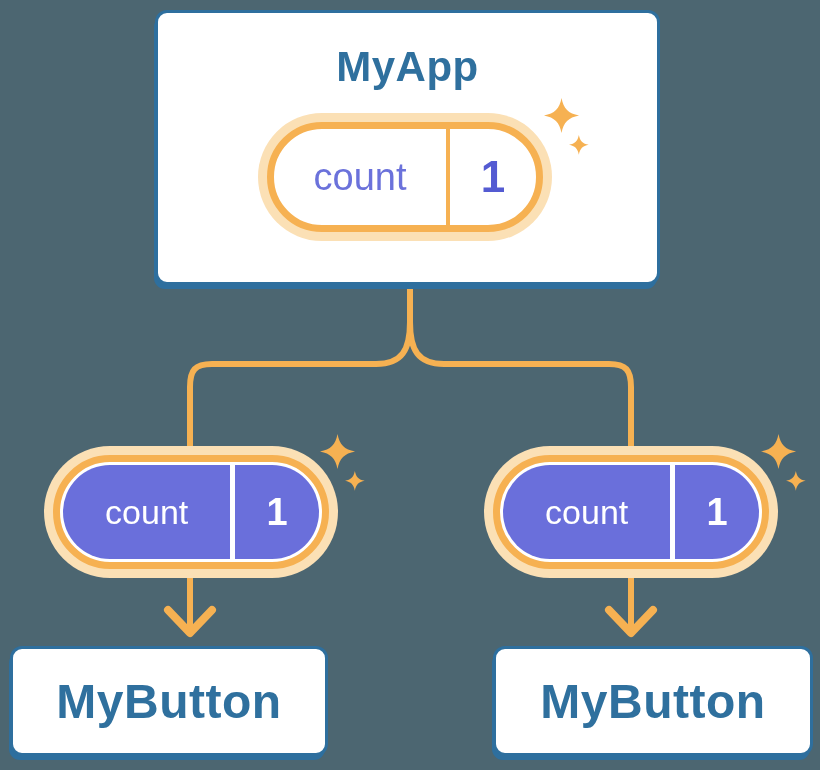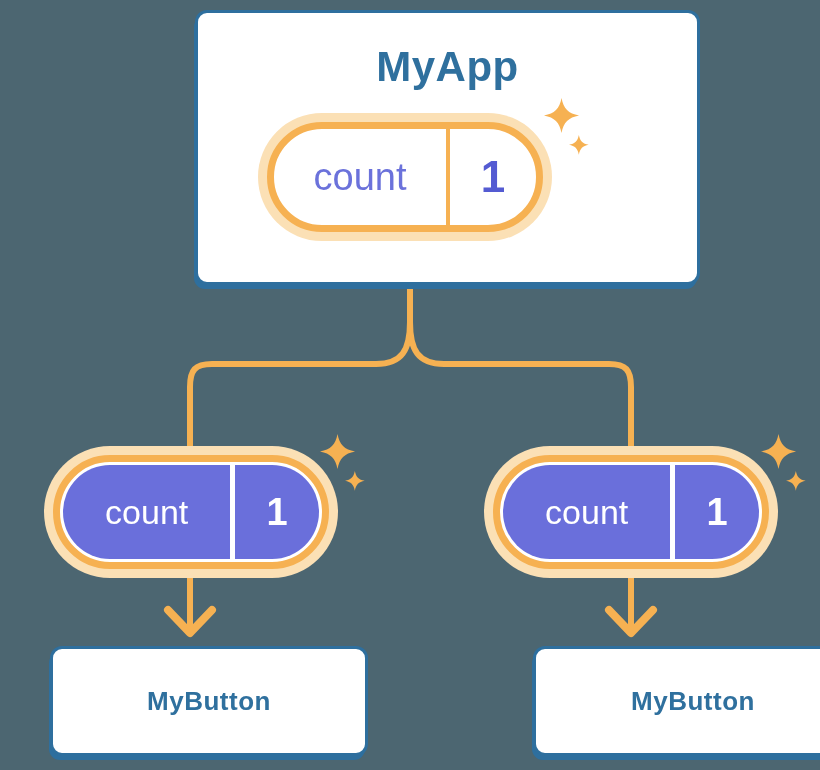--- a/index.html
+++ b/index.html
@@ -9,31 +9,30 @@
   html,body{margin:0;padding:0;background:var(--bg);}
   #stage{
     position:relative;width:820px;height:770px;background:var(--bg);
     overflow:hidden;font-family:"Liberation Sans",sans-serif;
   }
   
   .card{
     position:absolute;background:#fff;border:3px solid var(--blue);
     border-radius:12px;box-shadow:-2px 5px 0 -1px var(--blue);
     box-sizing:border-box;
-    margin-left:40px;
   }
   .card-title{
     position:absolute;left:0;right:0;text-align:center;
     color:var(--heading);font-weight:700;letter-spacing:.5px;
   }
   #root-card{left:155px;top:10px;width:505px;height:275px;}
   #root-card .card-title{top:30px;font-size:42px;}
   #child-card-0{left:10px;top:646px;width:318px;height:110px;display:flex;align-items:center;justify-content:center;}
   #child-card-1{left:493px;top:646px;width:320px;height:110px;display:flex;align-items:center;justify-content:center;}
-  .child-title{color:var(--heading);font-weight:700;font-size:26px;letter-spacing:.5px;position:static;}
+  .child-title{color:var(--heading);font-weight:700;font-size:48px;letter-spacing:.5px;position:static;}
   
   .pill{
     position:absolute;box-sizing:border-box;width:276px;height:110px;
     border:7px solid var(--orange);border-radius:60px;
     box-shadow:0 0 0 9px var(--glow);background:#fff;
     display:flex;overflow:hidden;
   }
   #root-pill{left:267px;top:122px;}
   .pill-label{flex:2;display:flex;align-items:center;justify-content:center;
     font-size:38px;color:var(--purple-text);}

